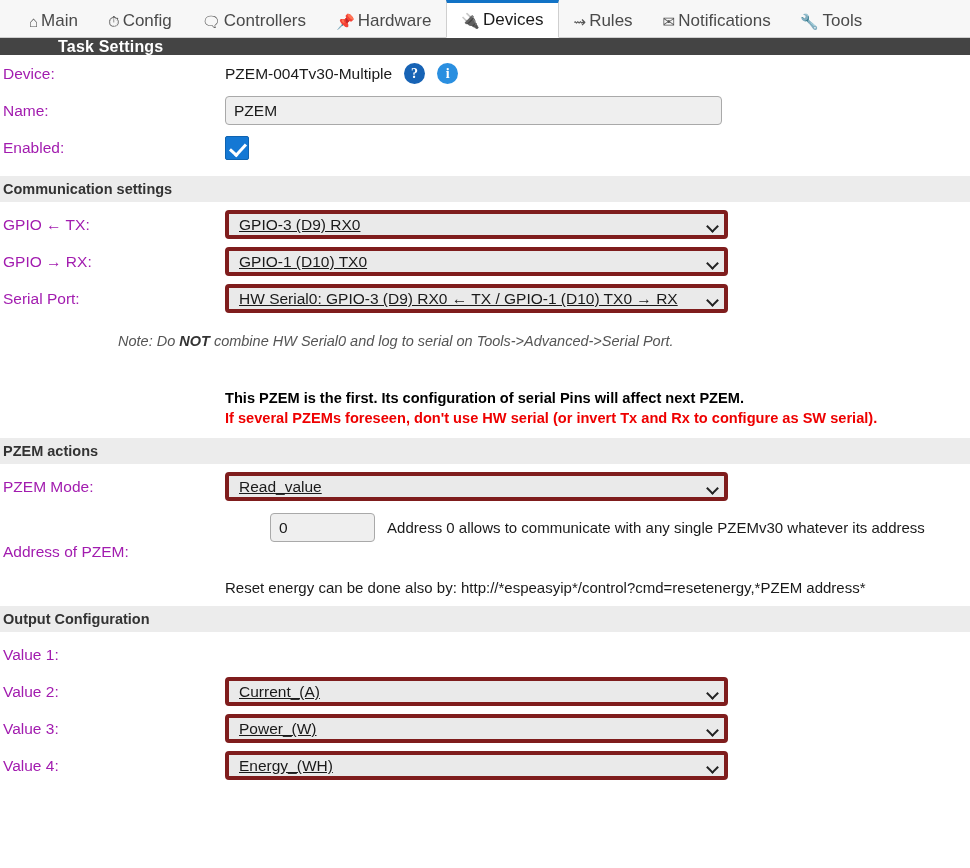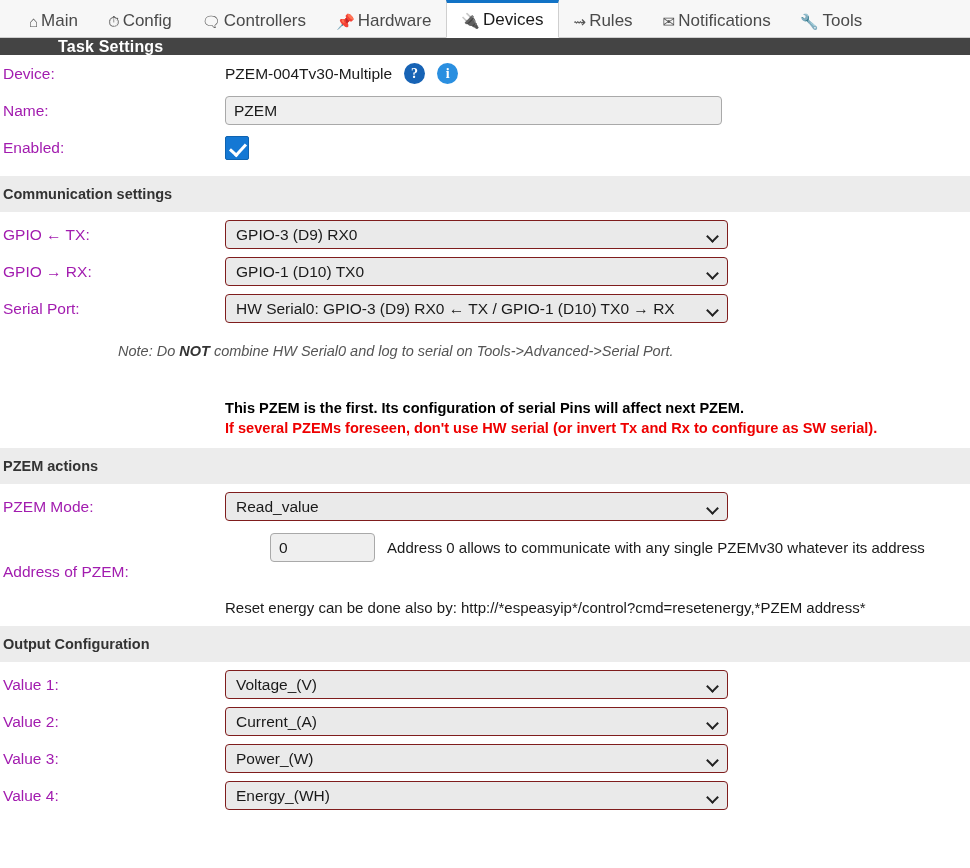--- a/index.html
+++ b/index.html
@@ -101,28 +101,29 @@
   }
   .txt.wide { width: 497px; }
   .txt.addr { width: 105px; }
 
   .sel-wrap { position: relative; display: inline-block; }
   select.sel {
     -webkit-appearance: none;
     appearance: none;
     height: 29px;
     width: 503px;
-    border: 1px solid #7f1d1d;
+    border: 4px solid #7f1d1d;
     border-radius: 4px;
     background: #eaeaea;
     font-family: "Liberation Sans", sans-serif;
     font-size: 15.5px;
     color: #1a1a1a;
     padding: 0 26px 0 10px;
     outline: none;
+    text-decoration: underline;
   }
   .sel-wrap::after {
     content: "";
     position: absolute;
     right: 11px; top: 12px;
     width: 7px; height: 7px;
     border-right: 2px solid #222;
     border-bottom: 2px solid #222;
     transform: rotate(45deg);
     pointer-events: none;
@@ -160,21 +161,21 @@
     margin-left: 12px;
     cursor: pointer;
     font-family: "Liberation Serif", serif;
   }
   .badge.help { background: #1763b5; }
   .badge.info { background: #2a8fe0; }
 
   
   .section {
     background: #ececec;
-    height: 36px;
+    height: 26px;
     display: flex;
     align-items: center;
     padding-left: 3px;
     font-size: 14.5px;
     font-weight: bold;
     color: #333333;
     margin-top: 10px;
     margin-bottom: 4px;
   }
 
@@ -354,27 +355,20 @@
       </div>
     </div>
   </div>
 
   <div class="reset-line">Reset energy can be done also by: http://*espeasyip*/control?cmd=resetenergy,*PZEM address*</div>
 
   <div class="section">Output Configuration</div>
 
   <div class="row">
     <div class="lbl">Value 1:</div>
-    <div class="fld">
-      <span class="sel-wrap">
-        <select class="sel">
-          <option>Voltage_(V)</option>
-        </select>
-      </span>
-    </div>
   </div>
 
   <div class="row">
     <div class="lbl">Value 2:</div>
     <div class="fld">
       <span class="sel-wrap">
         <select class="sel">
           <option>Current_(A)</option>
         </select>
       </span>

